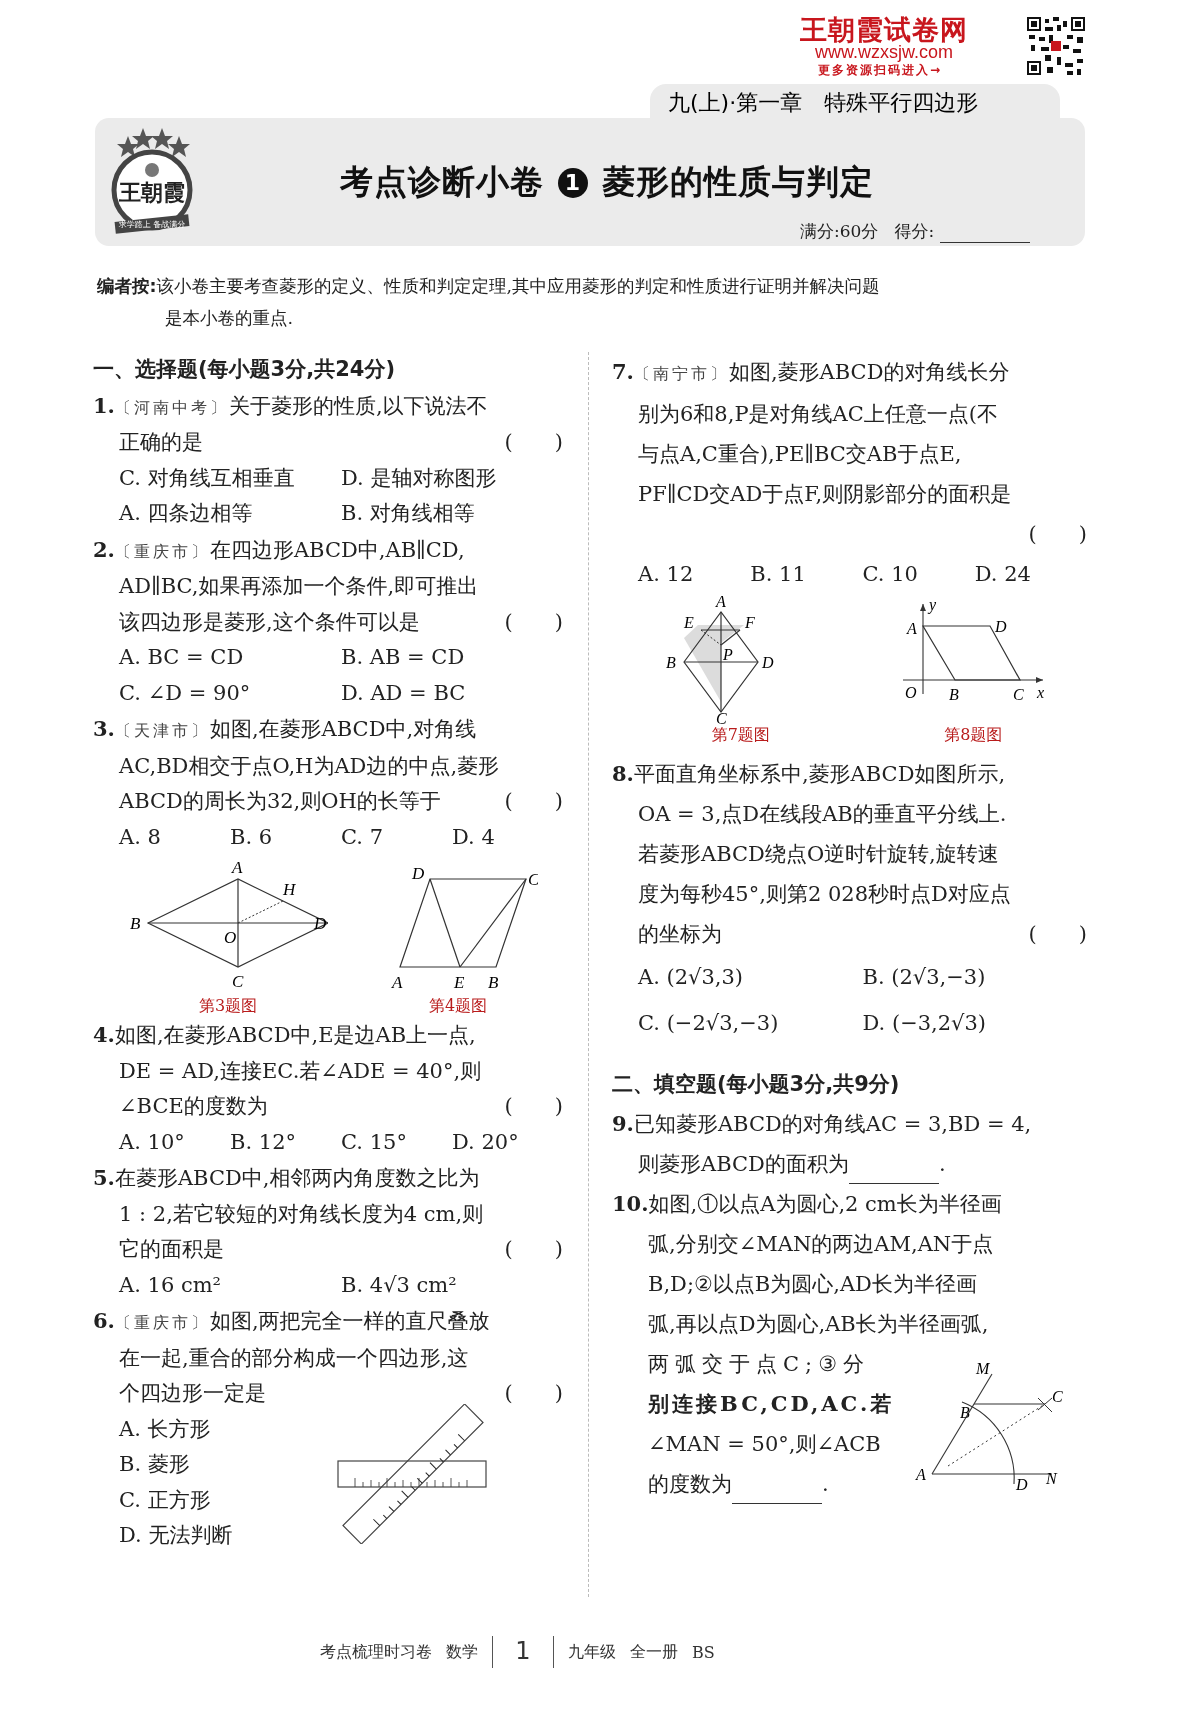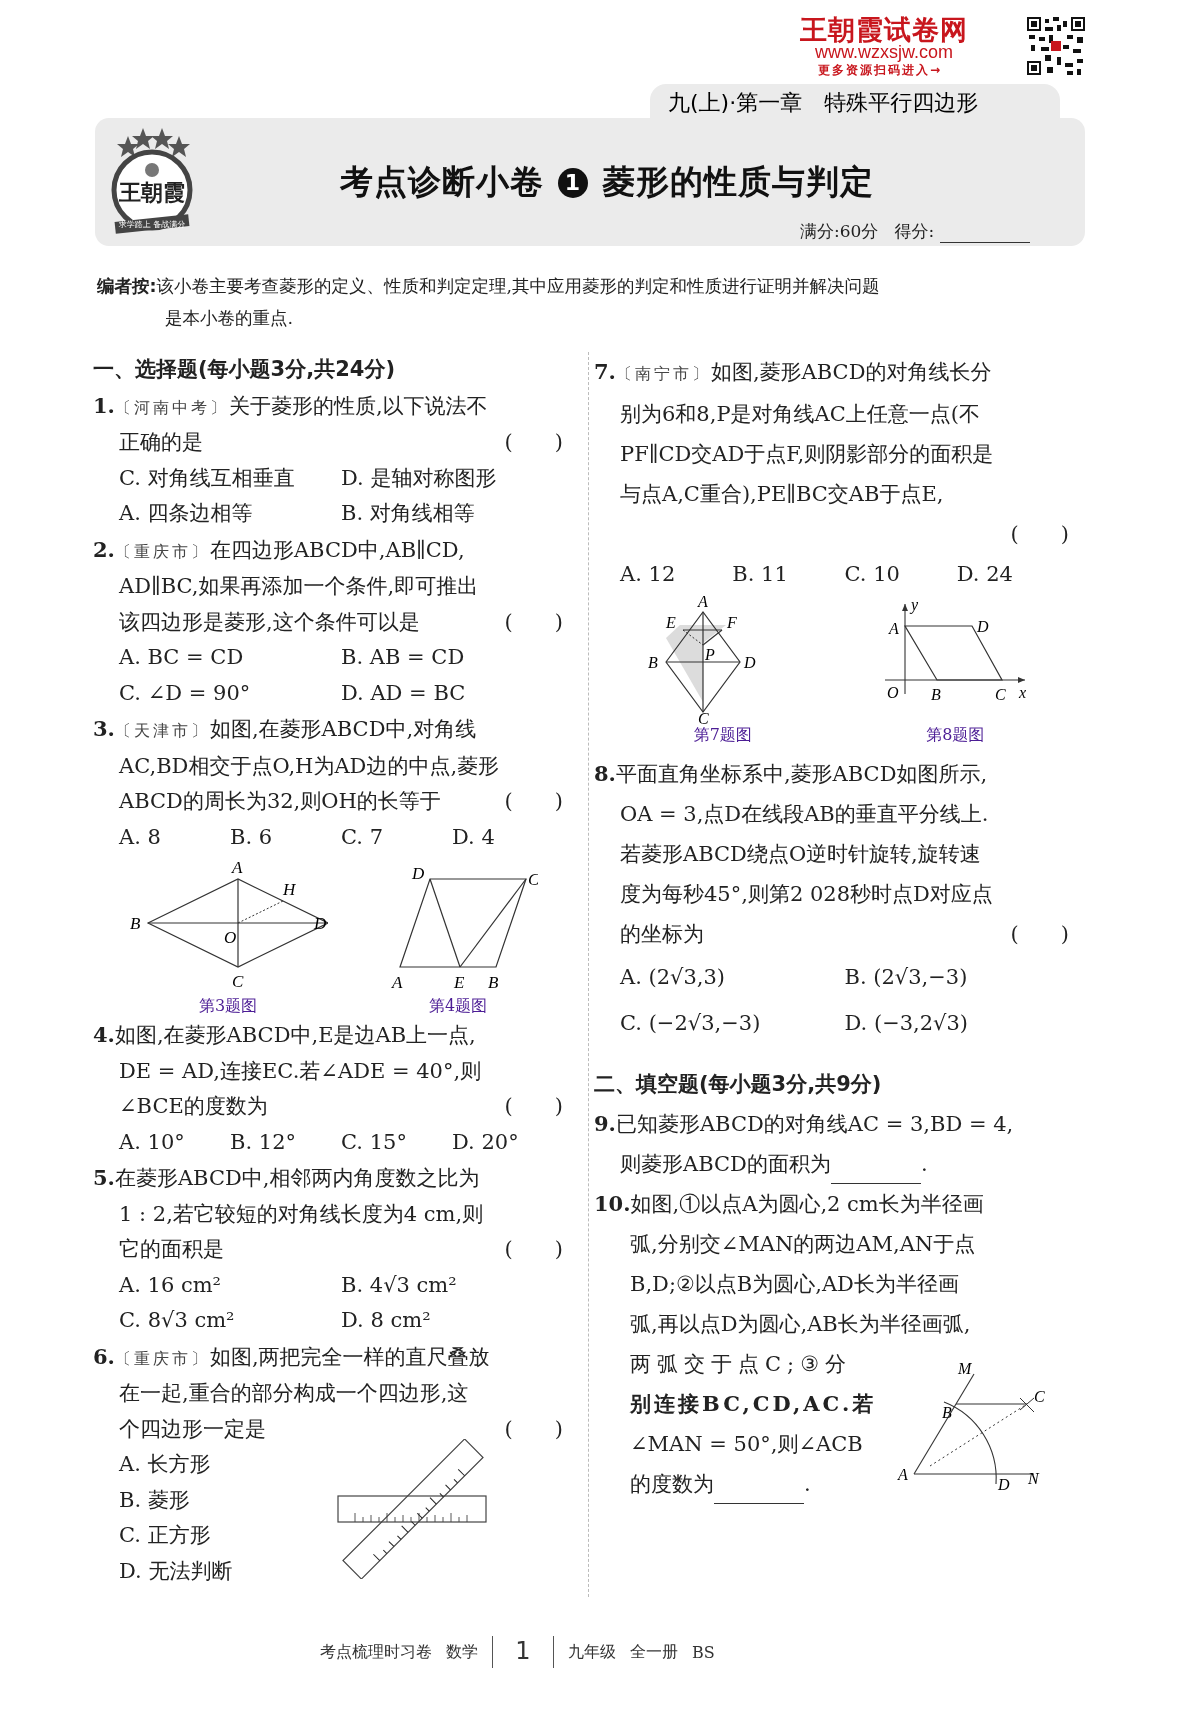--- a/index.html
+++ b/index.html
@@ -25,36 +25,36 @@
      font-size:22px;line-height:30px;text-align:center;}
   .score{left:800px;top:220px;font-size:17px;color:#222;}
   .score .blank{display:inline-block;width:90px;border-bottom:1px solid #333;height:16px;vertical-align:bottom;}
   
   .note{left:97px;top:270px;width:990px;font-size:17.5px;line-height:32px;color:#222;}
   .note b{font-family:"DejaVu Sans","Liberation Sans",sans-serif;font-weight:bold;}
   .note .indent{padding-left:68px;display:block;}
   
   .col{position:absolute;top:352px;font-size:21px;line-height:35.5px;}
   .left{left:93px;width:470px;}
-  .right{left:594px;width:475px;}
+  .right{left:612px;width:475px;}
   .divider{left:588px;top:352px;width:0;height:1245px;border-left:1px dashed #bbb;}
   .sec{font-family:"DejaVu Sans","Liberation Sans",sans-serif;font-weight:bold;font-size:21px;}
   .q{position:relative;}
   .qn{font-weight:bold;font-family:"DejaVu Serif","Liberation Serif",serif;}
   .src{font-size:16px;color:#444;letter-spacing:3px;}
   .bracket{float:right;}
   .line{display:block;padding-left:26px;}
   .first{display:block;}
   .opts{display:flex;padding-left:26px;}
   .opts span{flex:0 0 auto;}
   .o2 span{width:50%;}
   .o4 span{width:25%;}
   .fig-row{display:flex;justify-content:space-around;align-items:flex-start;padding-left:10px;}
   .fig{display:flex;flex-direction:column;align-items:center;}
-  .cap{font-size:16px;line-height:22px;color:#4c1d95;}
+  .cap{font-size:16px;line-height:22px;color:#b91c1c;}
   .blank-line{display:inline-block;width:90px;border-bottom:1px solid #333;height:20px;vertical-align:bottom;}
   
   .footer{left:320px;top:1636px;width:560px;font-size:16px;color:#333;display:flex;align-items:center;gap:14px;}
   .pageno{display:inline-block;width:60px;text-align:center;font-family:"DejaVu Sans","Liberation Sans",sans-serif;
      font-size:24px;border-left:1px solid #555;border-right:1px solid #555;height:32px;line-height:30px;}
   svg text{font-family:"Liberation Serif","DejaVu Serif",serif;font-style:italic;}
 </style>
 </head>
 <body>
 
@@ -218,24 +218,20 @@
   </div>
 
   <div class="q">
     <span class="first"><span class="qn">5.</span><span>在菱形ABCD中,相邻两内角度数之比为</span></span>
     <span class="line">1 : 2,若它较短的对角线长度为4 cm,则</span>
     <span class="line"><span>它的面积是</span><span class="bracket">(　　)</span></span>
     <div class="opts o2">
         <span>A. 16 cm²</span>
         <span>B. 4√3 cm²</span>
       </div>
-    <div class="opts o2">
-        <span>C. 8√3 cm²</span>
-        <span>D. 8 cm²</span>
-      </div>
   </div>
 
   <div class="q">
     <span class="first"><span class="qn">6.</span><span class="src">〔重庆市〕</span><span>如图,两把完全一样的直尺叠放</span></span>
     <span class="line">在一起,重合的部分构成一个四边形,这</span>
     <span class="line"><span>个四边形一定是</span><span class="bracket">(　　)</span></span>
     <div style="position:relative;height:142px;">
       <div style="padding-left:26px;">
         <span style="display:block">A. 长方形</span>
         <span style="display:block">B. 菱形</span>
@@ -282,22 +278,22 @@
       </svg>
     </div>
   </div>
 </div>
 
 <div class="col right" style="line-height:40px;">
 
   <div class="q">
     <span class="first"><span class="qn">7.</span><span class="src">〔南宁市〕</span><span>如图,菱形ABCD的对角线长分</span></span>
     <span class="line">别为6和8,P是对角线AC上任意一点(不</span>
+    <span class="line">与点A,C重合),PE∥BC交AB于点E,</span>
     <span class="line">PF∥CD交AD于点F,则阴影部分的面积是</span>
-    <span class="line">与点A,C重合),PE∥BC交AB于点E,</span>
     <span class="line" style="text-align:right"><span>(　　)</span></span>
     <div class="opts o4">
         <span>A. 12</span>
         <span>B. 11</span>
         <span>C. 10</span>
         <span>D. 24</span>
       </div>
   </div>
 
   <div class="fig-row" style="line-height:22px;">

